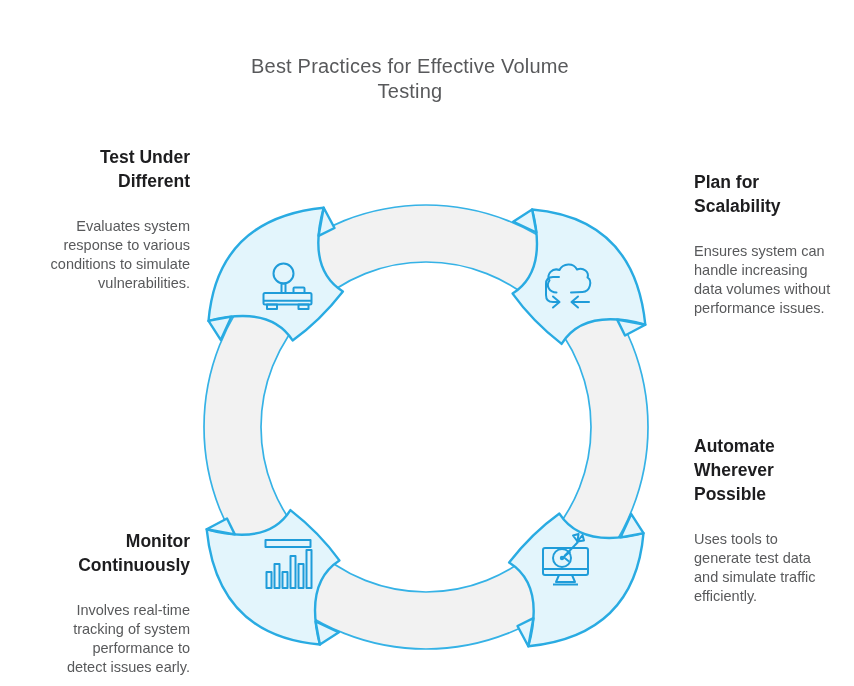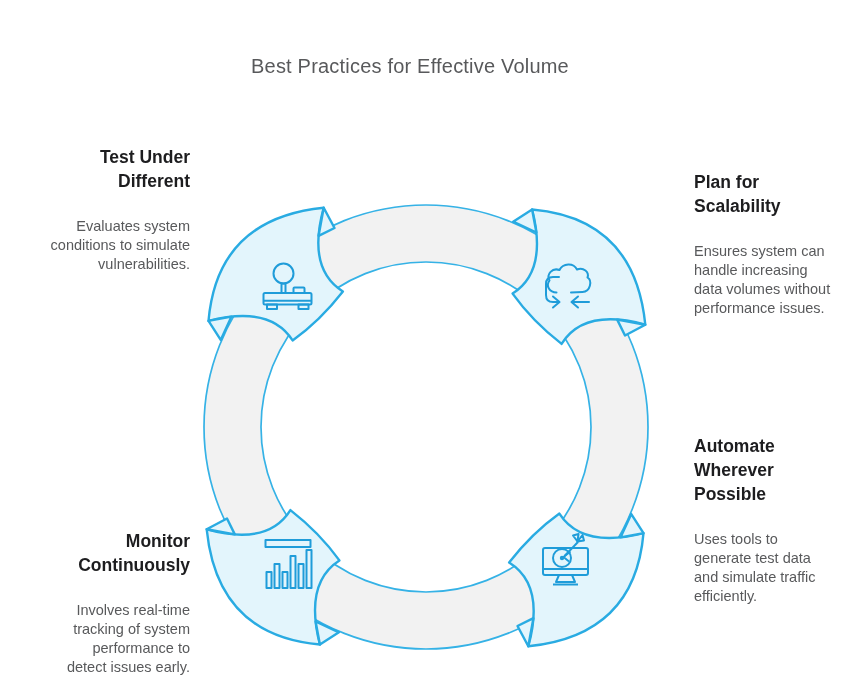--- a/index.html
+++ b/index.html
@@ -23,20 +23,21 @@
   .node-bl{top:529px;right:664px;width:200px;}
   .line{display:block;}
 </style>
 </head>
 <body>
 
 <div class="canvas">
 
   <div class="title">
     <span class="line">Best Practices for Effective Volume</span>
+    <span class="line">Testing</span>
   </div>
 
   <svg class="diagram-svg" width="854" height="686" viewBox="0 0 854 686">
     <defs>
       <g id="wedge" fill="#e3f5fc" stroke="#29abe2" stroke-width="2.4" stroke-linejoin="round">
         <path d="M 323.7 207.7 Q 306.8 268.9 342.9 291.4 Q 319.9 320.9 292.6 340.4 Q 270.0 305.1 208.5 320.9 Q 217.4 218.4 323.7 207.7 Z"></path>
         <path d="M 323.7 207.7 L 334.5 228 L 318.6 235.8 Z"></path>
         <path d="M 208.5 320.9 L 220.7 339.9 L 231.5 316.6 Z"></path>
       </g>
     </defs>
@@ -91,20 +92,21 @@
     </g>
   </svg>
 
   <div class="node node-tl align-right">
     <div class="heading">
       <span class="line">Test Under</span>
       <span class="line">Different</span>
     </div>
     <div class="desc">
       <span class="line">Evaluates system</span>
+      <span class="line">response to various</span>
       <span class="line">conditions to simulate</span>
       <span class="line">vulnerabilities.</span>
     </div>
   </div>
 
   <div class="node node-br align-left">
     <div class="heading">
       <span class="line">Automate</span>
       <span class="line">Wherever</span>
       <span class="line">Possible</span>

